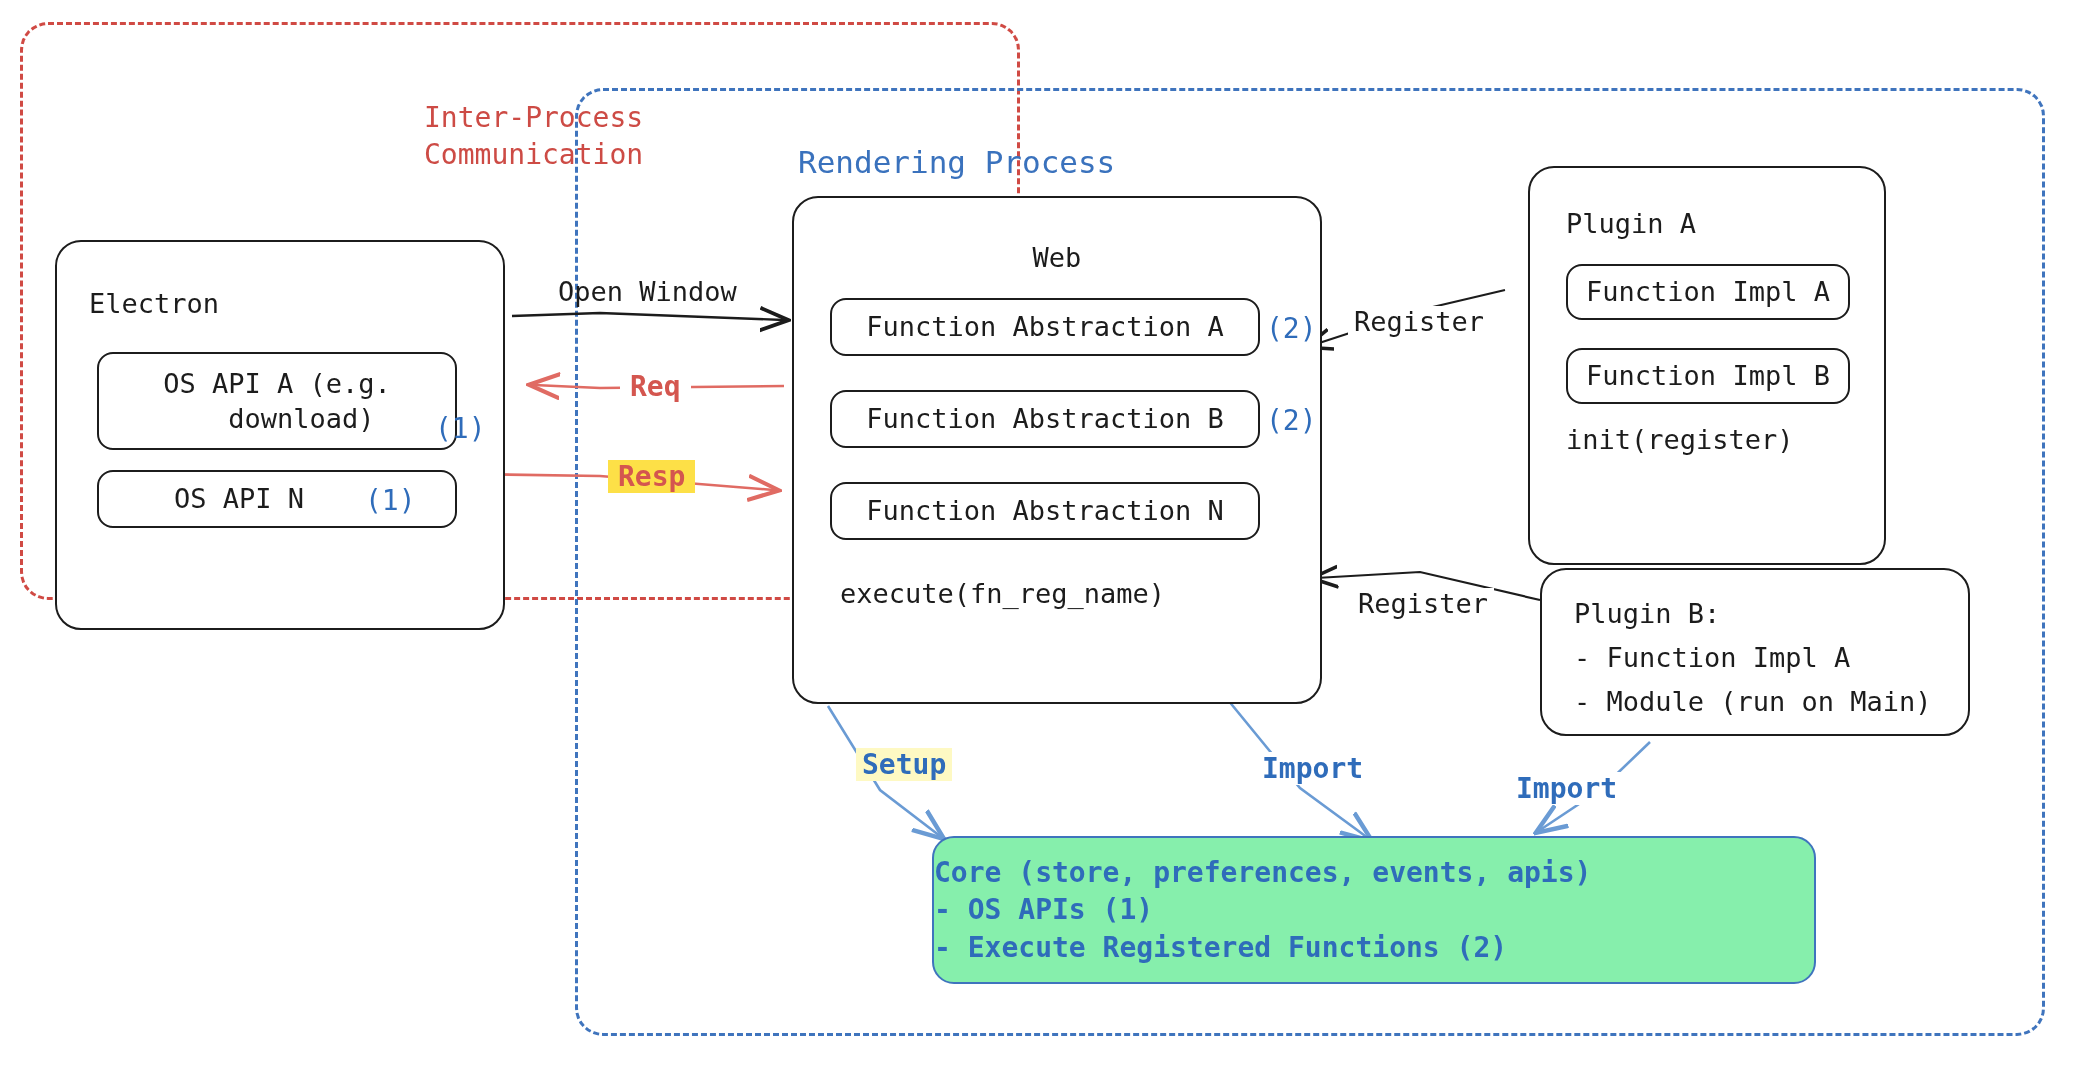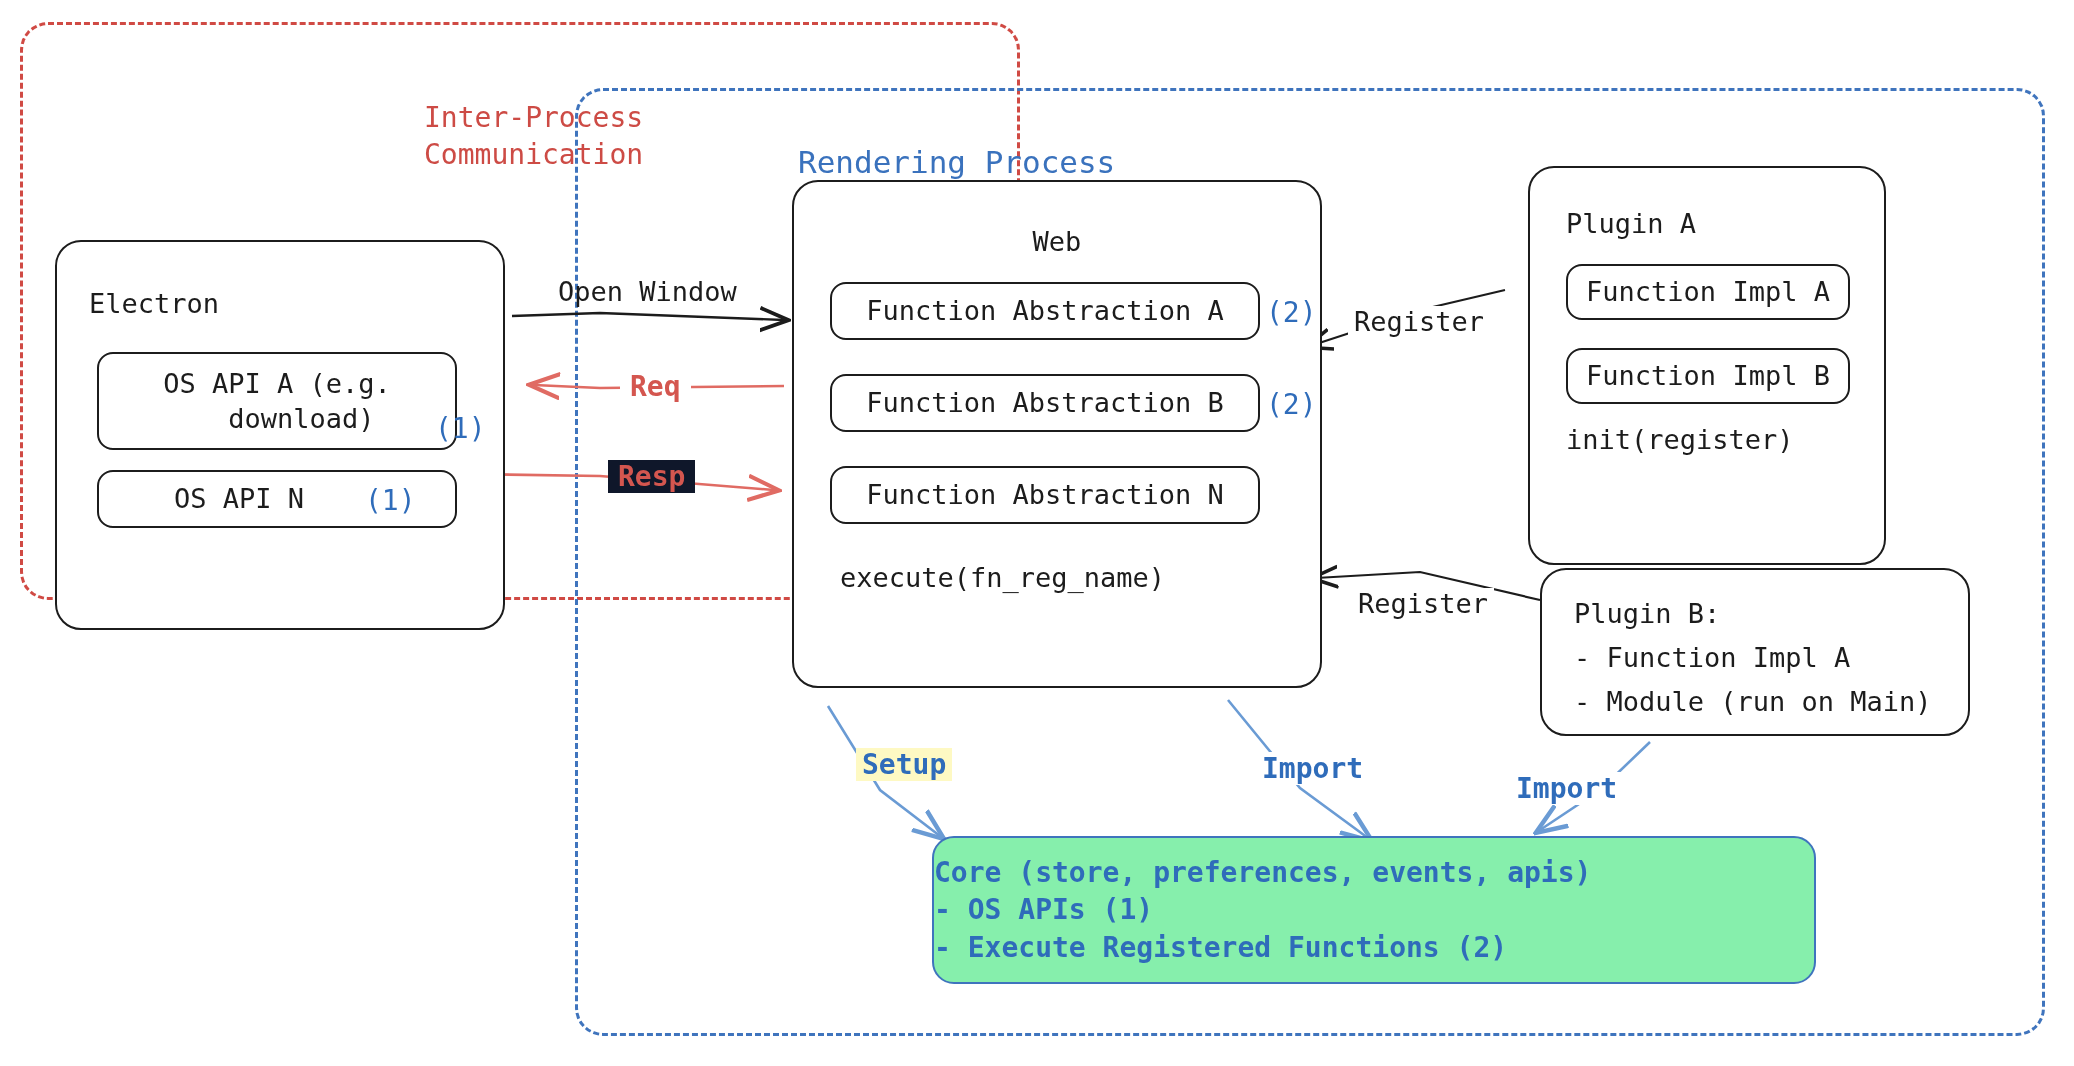--- a/index.html
+++ b/index.html
@@ -162,21 +162,21 @@
    download)</span>
     </div>
     <div class="abs marker-blue" style="left:378px; top:170px;">(1)</div>
 
     <div class="abs node-inner" style="left:40px; top:228px; width:360px; height:58px;">
       <span class="t" style="margin-right:76px;">OS API N</span>
     </div>
     <div class="abs marker-blue" style="left:308px; top:242px;">(1)</div>
   </div>
 
-  <div class="abs node" style="left:792px; top:180px; width:530px; height:508px;">
+  <div class="abs node" style="left:792px; top:196px; width:530px; height:508px;">
     <div class="abs t t-title" style="left:0; top:42px; width:100%; text-align:center;">Web</div>
 
     <div class="abs node-inner" style="left:36px; top:100px; width:430px; height:58px;">
       <span class="t">Function Abstraction A</span>
     </div>
     <div class="abs marker-blue" style="left:472px; top:114px;">(2)</div>
 
     <div class="abs node-inner" style="left:36px; top:192px; width:430px; height:58px;">
       <span class="t">Function Abstraction B</span>
     </div>
@@ -212,21 +212,21 @@
   <div class="abs node-core" style="left:932px; top:836px; width:884px; height:148px;">
     <div class="t-blue-bold">Core (store, preferences, events, apis)</div>
     <div class="t-blue-bold">- OS APIs (1)</div>
     <div class="t-blue-bold">- Execute Registered Functions (2)</div>
   </div>
 
   <div class="abs lbl-black" style="left:558px; top:276px;">Open Window</div>
 
   <div class="abs lbl-red" style="left:620px; top:370px; background:#ffffff; padding:0 10px;">Req</div>
 
-  <div class="abs lbl-red" style="left:608px; top:460px; background:#0f172a; padding:0 10px;">Resp</div>
+  <div class="abs lbl-red" style="left:608px; top:460px; background:#fde047; padding:0 10px;">Resp</div>
 
   <div class="abs lbl-black" style="left:1348px; top:306px; background:#ffffff; padding:0 6px;">Register</div>
 
   <div class="abs lbl-black" style="left:1352px; top:588px; background:#ffffff; padding:0 6px;">Register</div>
 
   <div class="abs lbl-blue" style="left:856px; top:748px; background:#fef9c3; padding:0 6px;">Setup</div>
 
   <div class="abs lbl-blue" style="left:1256px; top:752px; background:#ffffff; padding:0 6px;">Import</div>
 
   <div class="abs lbl-blue" style="left:1510px; top:772px; background:#ffffff; padding:0 6px;">Import</div>

